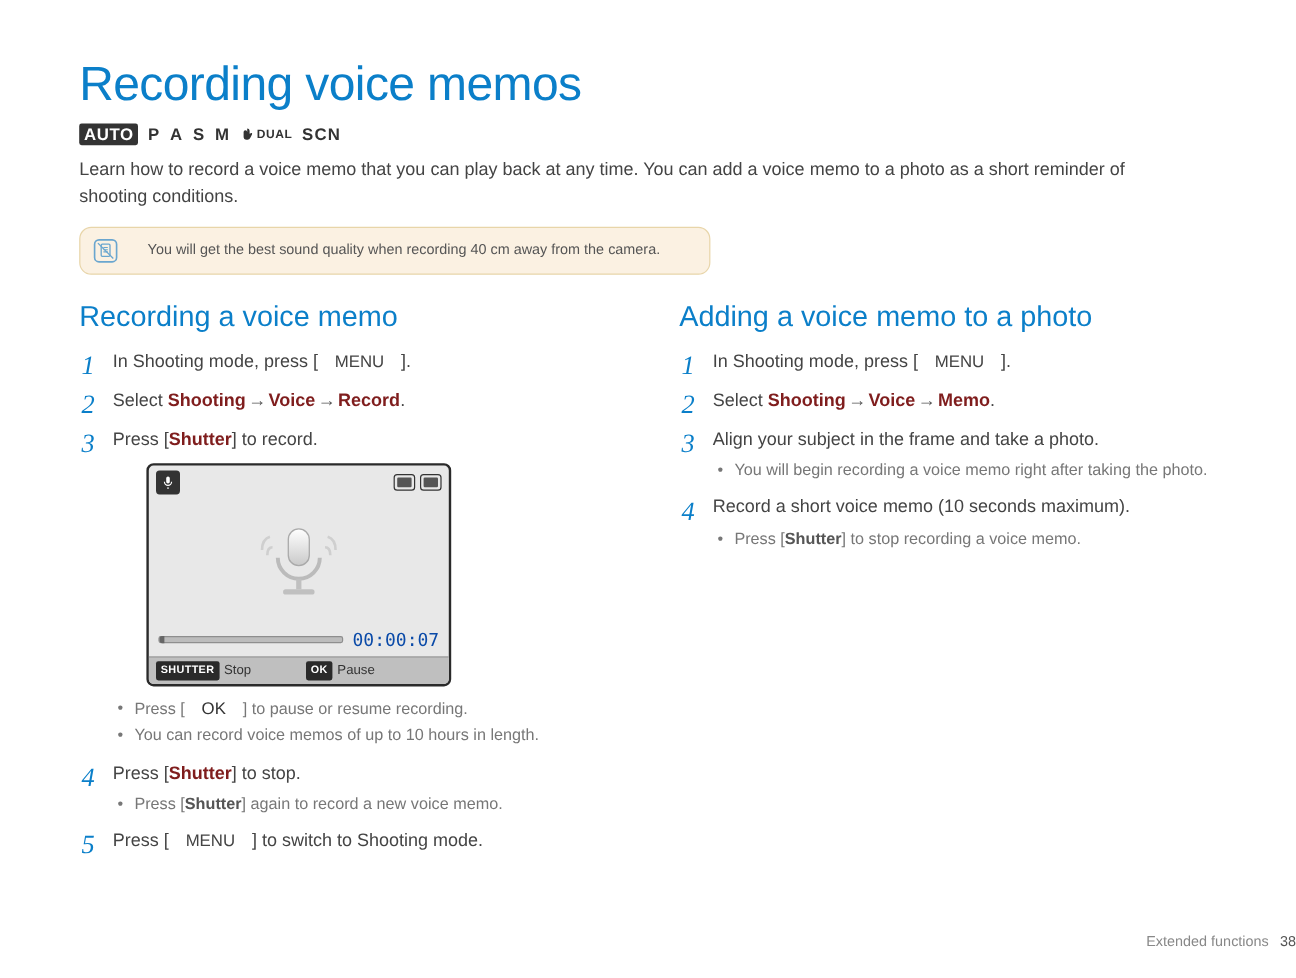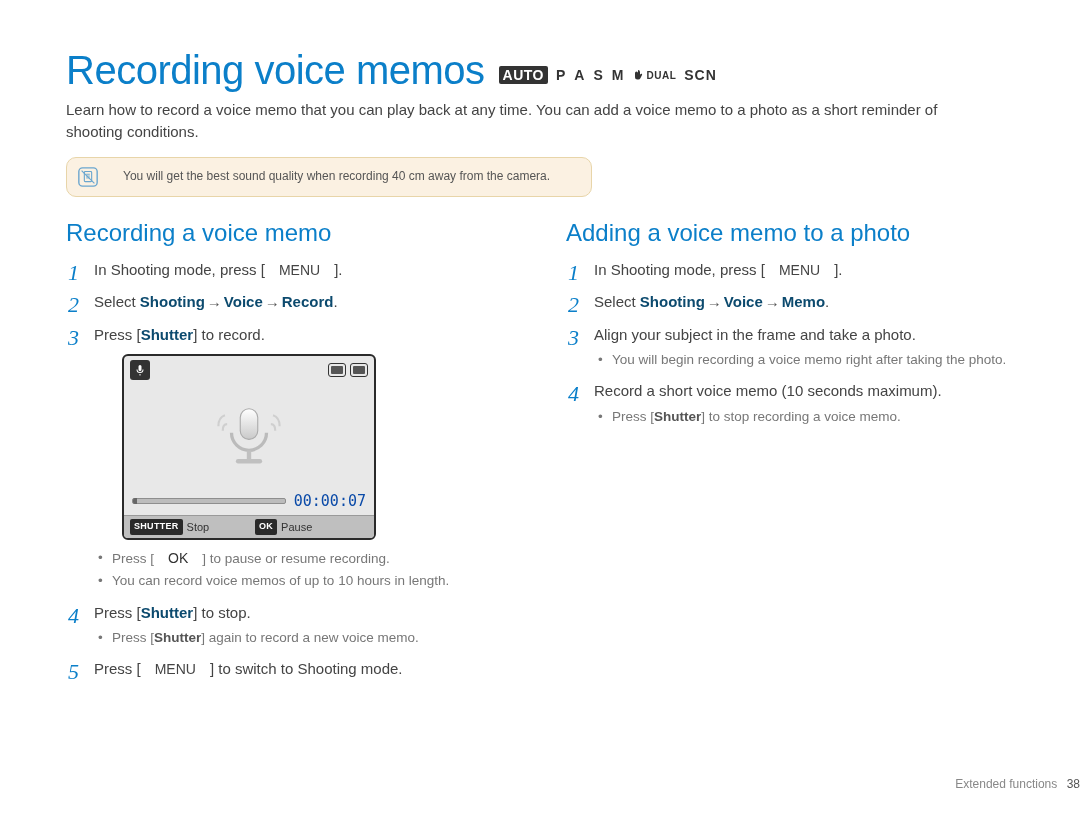--- a/index.html
+++ b/index.html
@@ -25,20 +25,21 @@
     padding: 48px 66px 24px 66px;
     position: relative;
   }
 
   
   .title-row {
     display: flex;
     align-items: baseline;
     gap: 14px;
     margin-bottom: 6px;
+    flex-direction: column;
   }
   h1.page-title {
     margin: 0;
     font-size: 40px;
     font-weight: 400;
     color: var(--blue);
     letter-spacing: -0.5px;
   }
   .mode-strip {
     display: flex;
@@ -157,21 +158,21 @@
     line-height: 1.5;
     margin-bottom: 2px;
   }
   ul.sub > li::before {
     content: "•";
     position: absolute;
     left: 4px;
     top: 0;
     color: var(--light);
   }
-  b, strong, .bold { font-weight: 700; color: #0c4a6e; }
+  b, strong, .bold { font-weight: 700; color: #7f1d1d; }
 
   
   .lcd {
     width: 250px;
     margin: 8px 0 8px 28px;
     border: 2px solid #2a2a2a;
     border-radius: 6px;
     background: #e8e8e8;
     overflow: hidden;
   }

